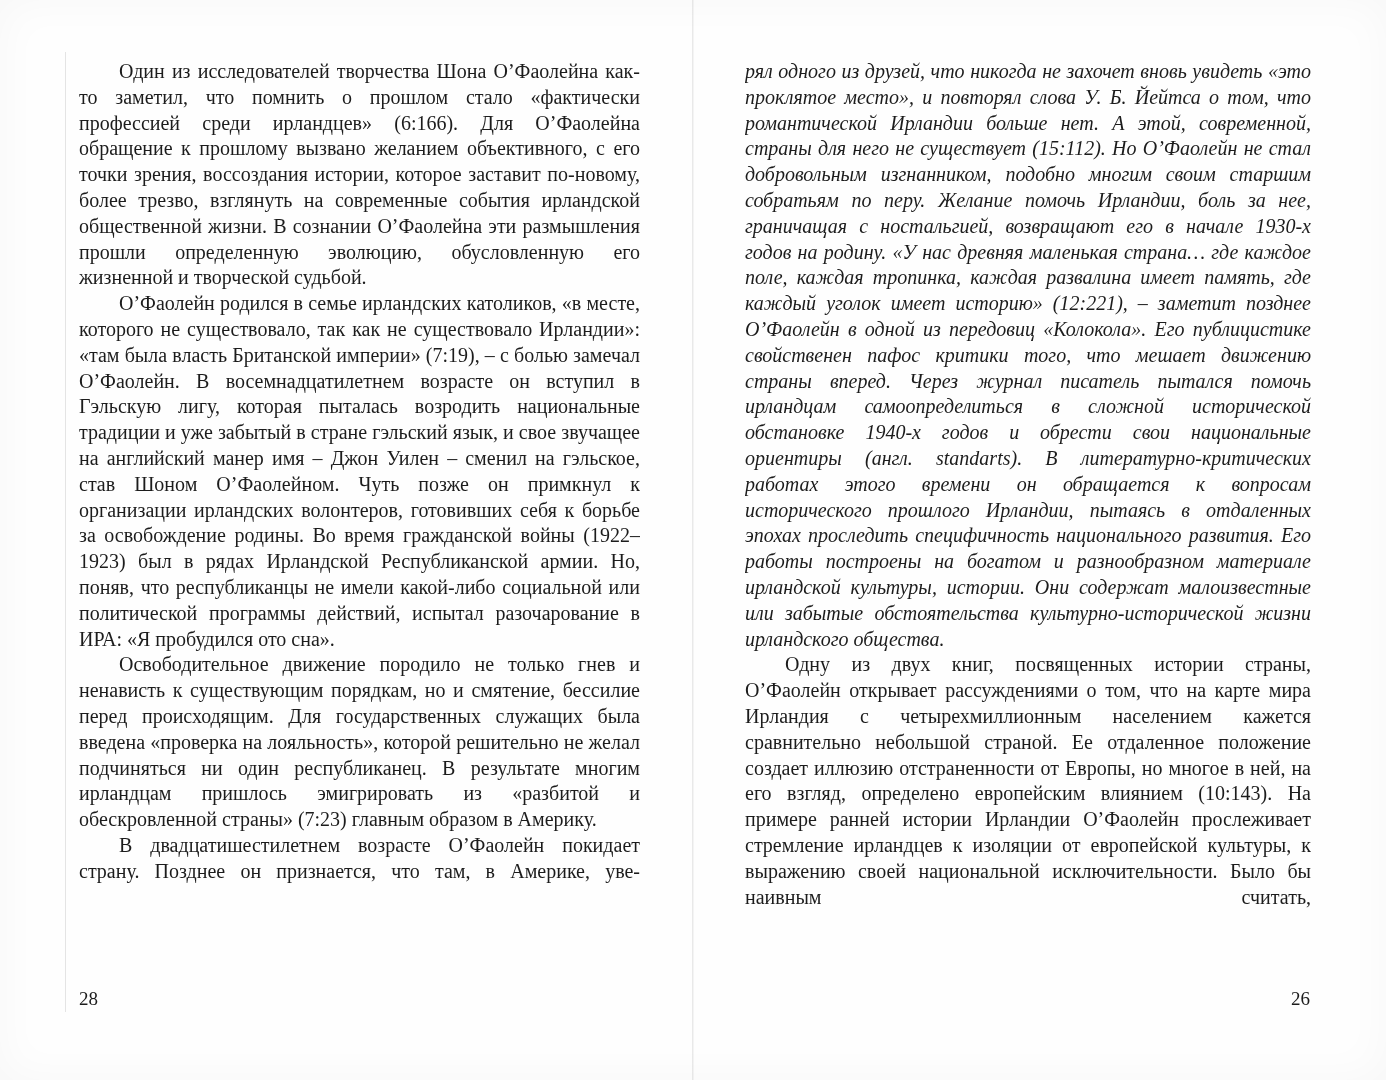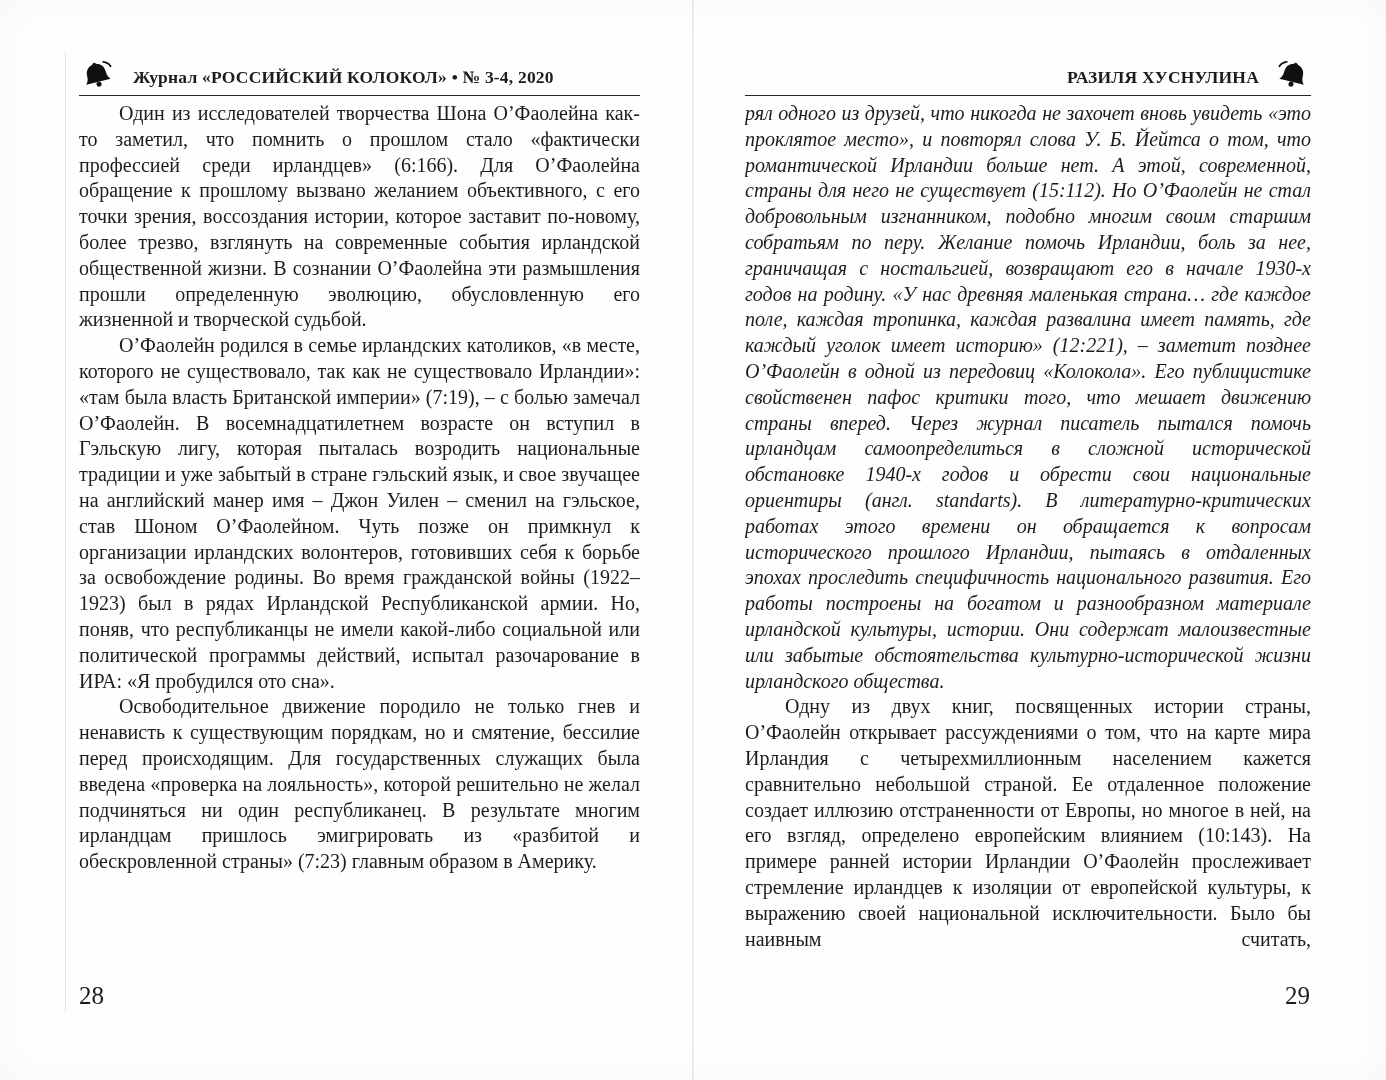--- a/index.html
+++ b/index.html
@@ -59,66 +59,47 @@
     text-align: justify;
     height: 880px;
     overflow: hidden;
   }
   .body-text p { margin: 0; text-indent: 40px; hyphens: auto; }
   .body-text p.no-indent { text-indent: 0; font-style: italic; }
   .body-text p.cont { text-align-last: justify; }
 
   .page-number {
     position: absolute; bottom: 70px;
-    font-size: 25px;
+    font-size: 19px;
   }
   .pn-left  { left: 79px; }
   .pn-right { right: 76px; }
 </style>
 </head>
 <body>
 
 <div class="spread">
   <span class="edge-artifact"></span>
 
   <section class="page page-left">
-    <header class="page-header header-left">
-      <span class="bell bell-left">
-        <svg viewBox="0 0 40 40" aria-hidden="true">
-          <path fill="#101010" d="M20 5c-1 0-1.8.6-2.1 1.5C12.6 7.7 9.4 11.8 9.4 17.3c0 4.8-1.3 7-3.4 9.2h28c-2.1-2.2-3.4-4.4-3.4-9.2 0-5.5-3.2-9.6-8.5-10.8C21.8 5.6 21 5 20 5z"></path>
-          <circle fill="#101010" cx="20" cy="29.3" r="2.8"></circle>
-          <path fill="none" stroke="#101010" stroke-width="2" stroke-linecap="round" d="M30.5 6.5c3.4 1.2 5.6 3.4 6.8 6.6"></path>
-        </svg>
-      </span>
-      <span class="header-text">Журнал «РОССИЙСКИЙ КОЛОКОЛ» • № 3-4, 2020</span>
-    </header>
 
     <div class="body-text">
       <p>Один из исследователей творчества Шона О’Фаолейна как-то заметил, что помнить о прошлом стало «фактически профессией среди ирландцев» (6:166). Для О’Фаолейна обращение к прошлому вызвано желанием объективного, с его точки зрения, воссоздания истории, которое заставит по-новому, более трезво, взглянуть на современные события ирландской общественной жизни. В сознании О’Фаолейна эти размышления прошли определенную эволюцию, обусловленную его жизненной и творческой судьбой.</p>
       <p>О’Фаолейн родился в семье ирландских католиков, «в месте, которого не существовало, так как не существовало Ирландии»: «там была власть Британской империи» (7:19), – с болью замечал О’Фаолейн. В восемнадцатилетнем возрасте он вступил в Гэльскую лигу, которая пыталась возродить национальные традиции и уже забытый в стране гэльский язык, и свое звучащее на английский манер имя – Джон Уилен – сменил на гэльское, став Шоном О’Фаолейном. Чуть позже он примкнул к организации ирландских волонтеров, готовивших себя к борьбе за освобождение родины. Во время гражданской войны (1922–1923) был в рядах Ирландской Республиканской армии. Но, поняв, что республиканцы не имели какой-либо социальной или политической программы действий, испытал разочарование в ИРА: «Я пробудился ото сна».</p>
       <p>Освободительное движение породило не только гнев и ненависть к существующим порядкам, но и смятение, бессилие перед происходящим. Для государственных служащих была введена «проверка на лояльность», которой решительно не желал подчиняться ни один республиканец. В результате многим ирландцам пришлось эмигрировать из «разбитой и обескровленной страны» (7:23) главным образом в Америку.</p>
+      <p class="cont">В двадцатишестилетнем возрасте О’Фаолейн покидает страну. Позднее он признается, что там, в Америке, уве-</p>
     </div>
 
     <div class="page-number pn-left">28</div>
   </section>
 
   <span class="gutter"></span>
 
   <section class="page page-right">
-    <header class="page-header header-right">
-      <span class="header-text">РАЗИЛЯ ХУСНУЛИНА</span>
-      <span class="bell bell-right">
-        <svg viewBox="0 0 40 40" aria-hidden="true">
-          <path fill="#101010" d="M20 5c-1 0-1.8.6-2.1 1.5C12.6 7.7 9.4 11.8 9.4 17.3c0 4.8-1.3 7-3.4 9.2h28c-2.1-2.2-3.4-4.4-3.4-9.2 0-5.5-3.2-9.6-8.5-10.8C21.8 5.6 21 5 20 5z"></path>
-          <circle fill="#101010" cx="20" cy="29.3" r="2.8"></circle>
-          <path fill="none" stroke="#101010" stroke-width="2" stroke-linecap="round" d="M30.5 6.5c3.4 1.2 5.6 3.4 6.8 6.6"></path>
-        </svg>
-      </span>
-    </header>
 
     <div class="body-text">
       <p class="no-indent">рял одного из друзей, что никогда не захочет вновь увидеть «это проклятое место», и повторял слова У. Б. Йейтса о том, что романтической Ирландии больше нет. А этой, современной, страны для него не существует (15:112). Но О’Фаолейн не стал добровольным изгнанником, подобно многим своим старшим собратьям по перу. Желание помочь Ирландии, боль за нее, граничащая с ностальгией, возвращают его в начале 1930-х годов на родину. «У нас древняя маленькая страна… где каждое поле, каждая тропинка, каждая развалина имеет память, где каждый уголок имеет историю» (12:221), – заметит позднее О’Фаолейн в одной из передовиц «Колокола». Его публицистике свойственен пафос критики того, что мешает движению страны вперед. Через журнал писатель пытался помочь ирландцам самоопределиться в сложной исторической обстановке 1940-х годов и обрести свои национальные ориентиры (англ. standarts). В литературно-критических работах этого времени он обращается к вопросам исторического прошлого Ирландии, пытаясь в отдаленных эпохах проследить специфичность национального развития. Его работы построены на богатом и разнообразном материале ирландской культуры, истории. Они содержат малоизвестные или забытые обстоятельства культурно-исторической жизни ирландского общества.</p>
       <p class="cont">Одну из двух книг, посвященных истории страны, О’Фаолейн открывает рассуждениями о том, что на карте мира Ирландия с четырехмиллионным населением кажется сравнительно небольшой страной. Ее отдаленное положение создает иллюзию отстраненности от Европы, но многое в ней, на его взгляд, определено европейским влиянием (10:143). На примере ранней истории Ирландии О’Фаолейн прослеживает стремление ирландцев к изоляции от европейской культуры, к выражению своей национальной исключительности. Было бы наивным считать,</p>
     </div>
 
-    <div class="page-number pn-right">29</div>
+    <div class="page-number pn-right">26</div>
   </section>
 </div>
 
 </body></html>

